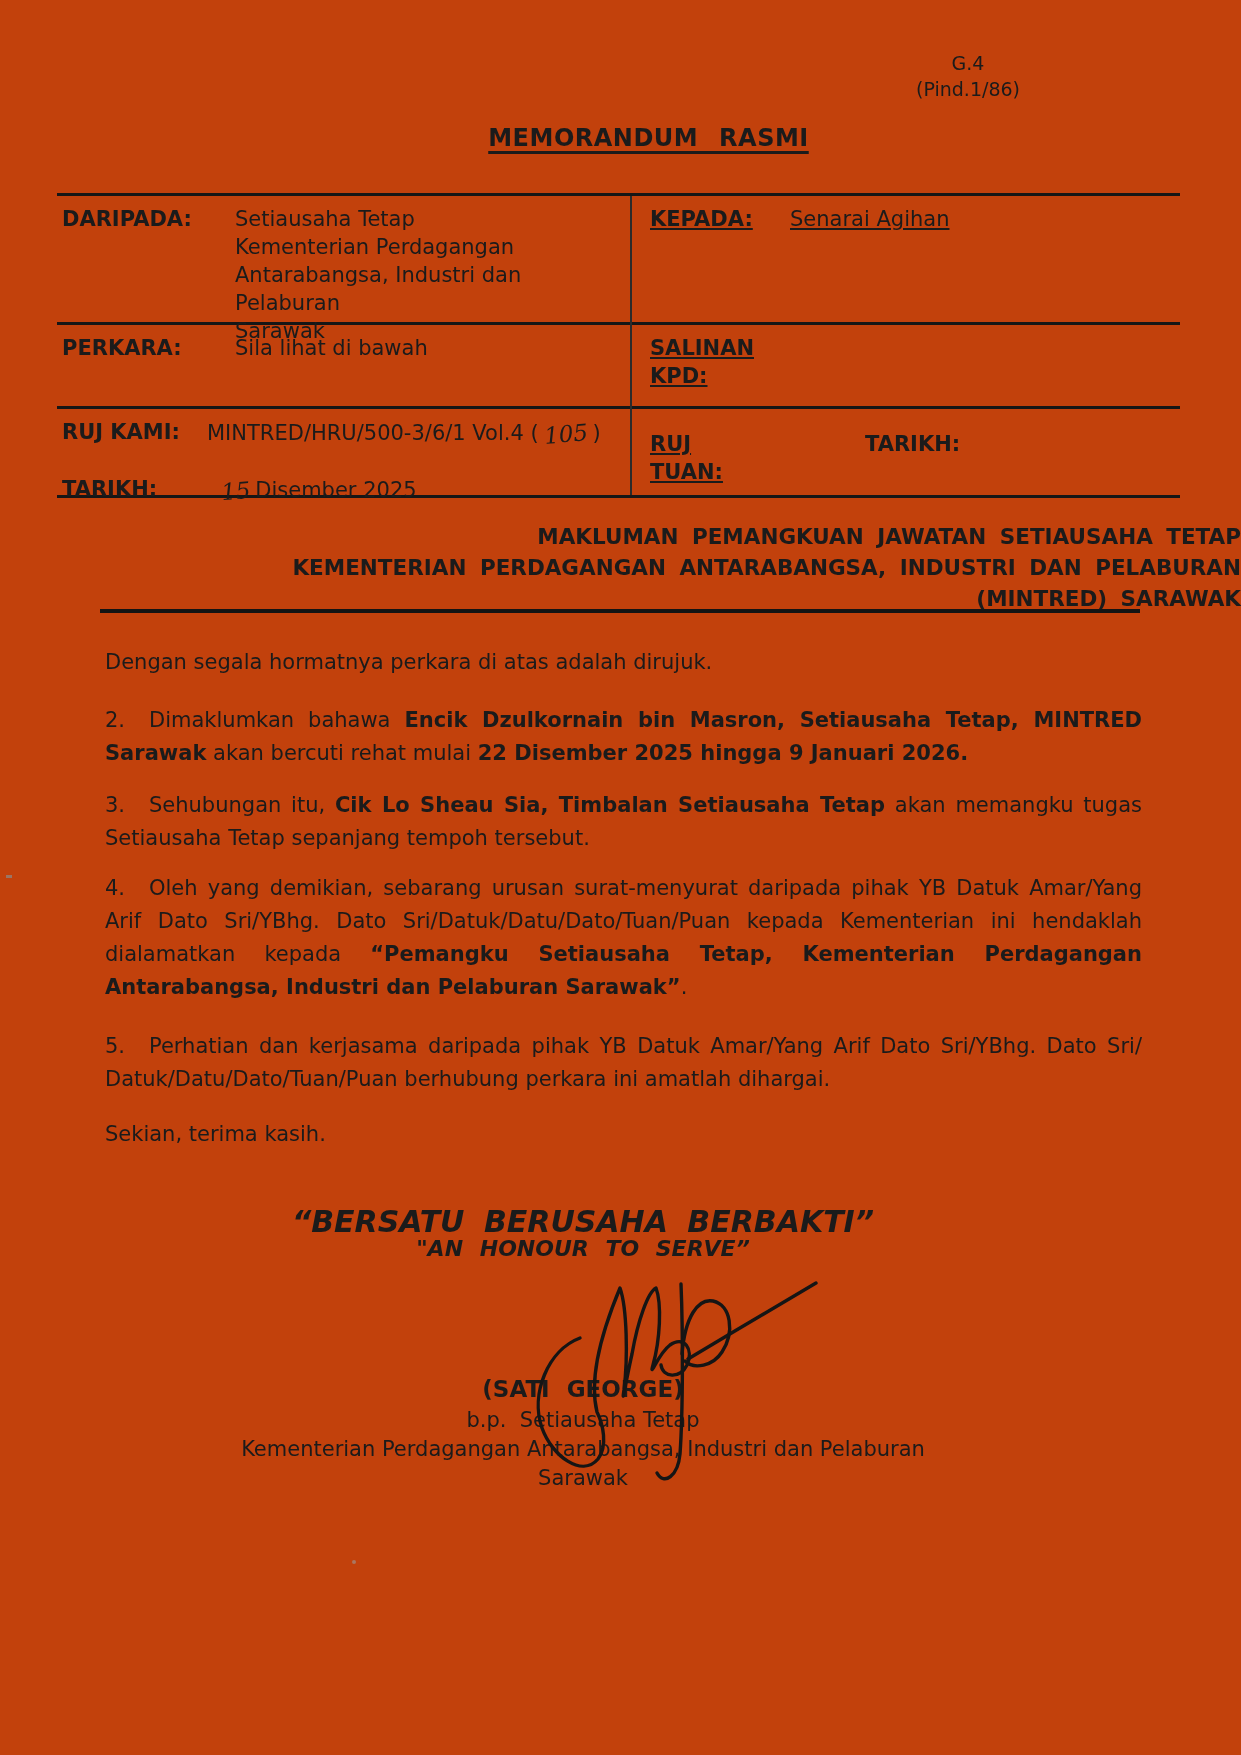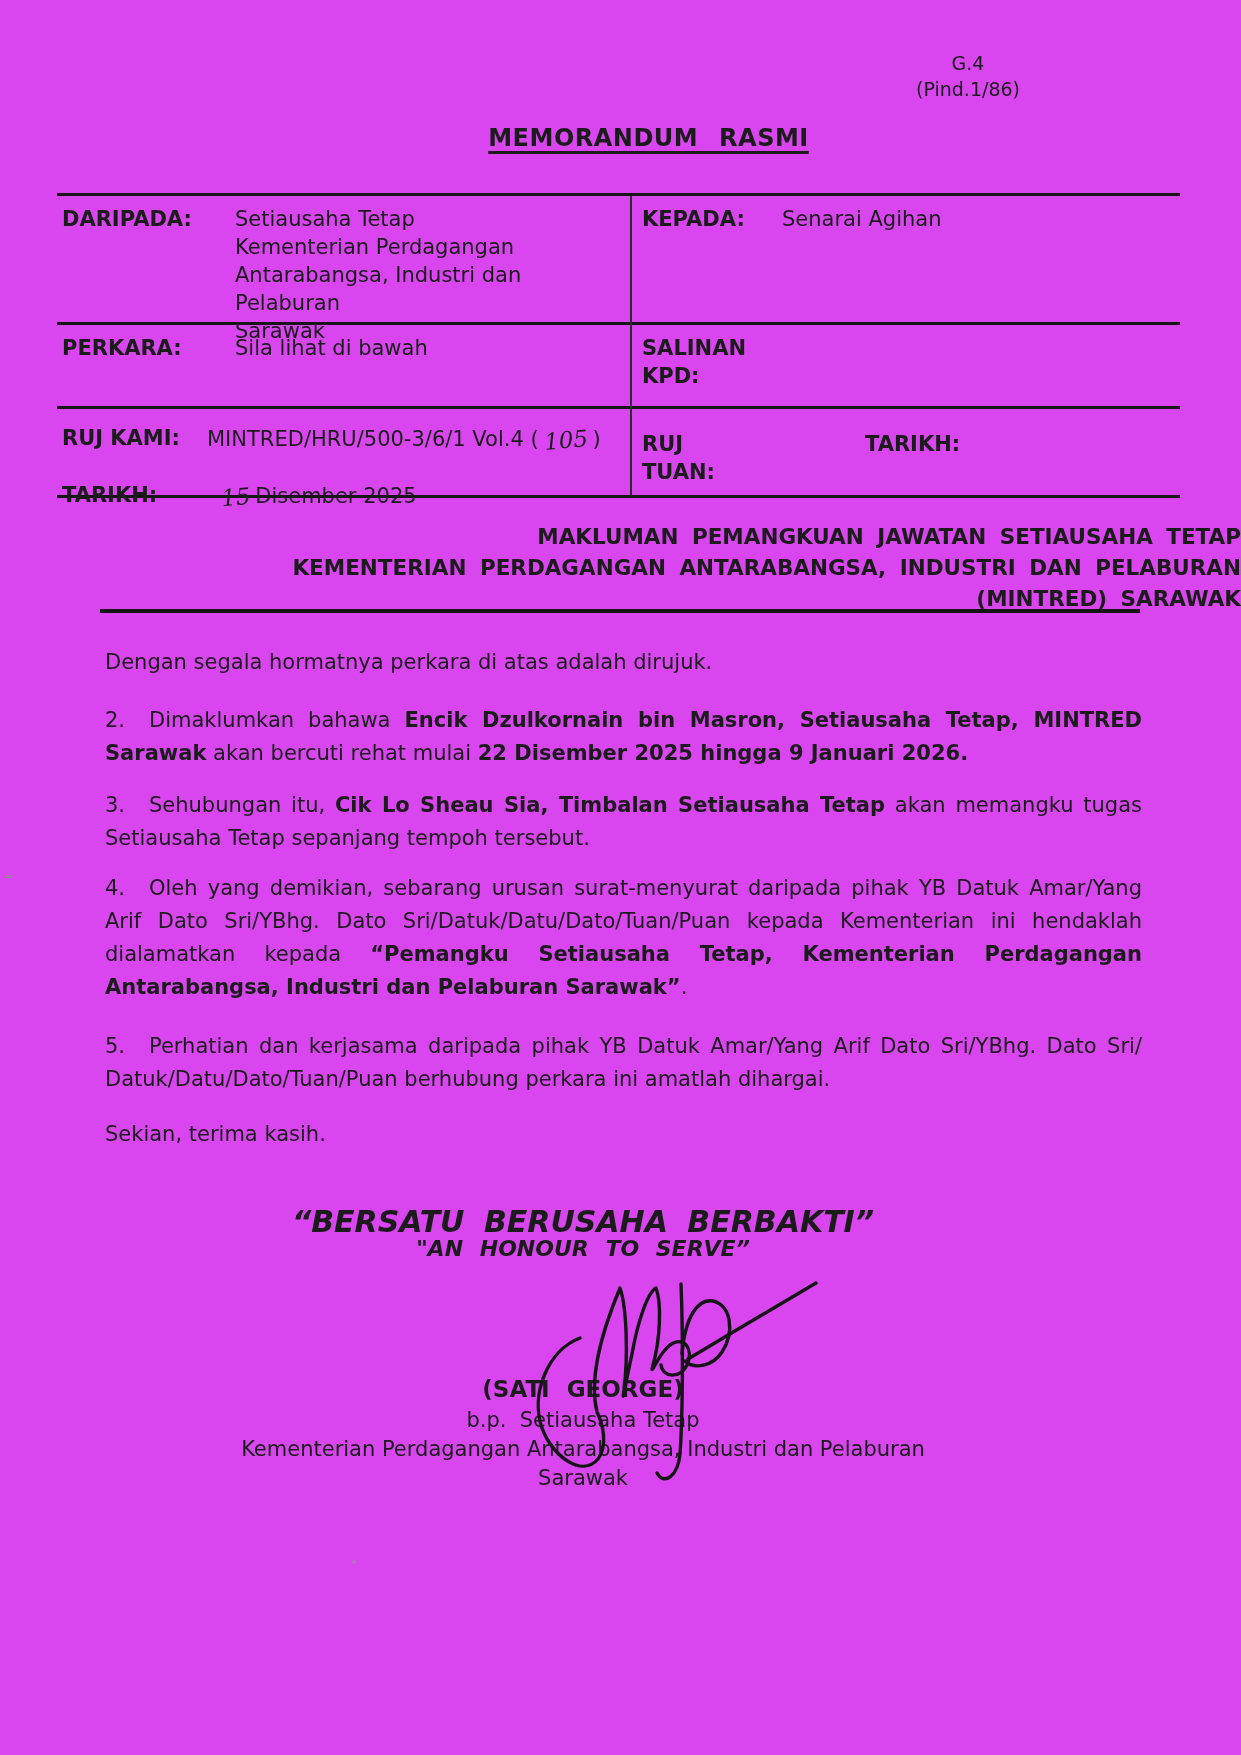--- a/index.html
+++ b/index.html
@@ -1,20 +1,20 @@
 <!DOCTYPE html>
 <html><head>
 <meta charset="utf-8">
 <style>
   html,body{margin:0;padding:0;background:#e8e8e8;}
   .page{
     position:relative;
     width:1241px;height:1755px;
     margin:0 auto;
-    background:#d946ef;
+    background:#c2410c;
     font-family:"DejaVu Sans","Liberation Sans",sans-serif;
     color:#1b1b1b;
     overflow:hidden;
   }
   .abs{position:absolute;}
 
   
   .corner{left:888px;top:50px;width:160px;text-align:center;
           font-size:19px;line-height:26px;}
 
@@ -27,21 +27,21 @@
   .memo-table{left:57px;top:193px;width:1123px;height:299px;
               border-top:3px solid #161616;border-bottom:3px solid #161616;}
   .memo-table .vline{position:absolute;left:573px;top:0;bottom:0;width:0;
               border-left:2px solid #2b2b2b;}
   .trow{display:flex;width:100%;box-sizing:border-box;}
   .r1{height:126px;}
   .r2{height:84px;border-top:3px solid #161616;}
   .r3{height:89px;border-top:3px solid #161616;}
   .cell{box-sizing:border-box;padding-top:9px;font-size:21px;line-height:28px;}
   .cell.cl{width:573px;padding-left:5px;display:grid;grid-template-columns:145px 1fr;align-content:start;gap:28px;}
-  .cell.cr{width:550px;padding-left:12px;position:relative;display:grid;grid-template-columns:140px 1fr;align-content:start;}
+  .cell.cr{width:550px;padding-left:20px;position:relative;display:grid;grid-template-columns:140px 1fr;align-content:start;text-decoration:underline;}
   .lbl{font-weight:700;}
   .stack .lbl{display:block;}
   .pairwrap{display:grid;grid-template-columns:145px 1fr;align-content:start;}
   .hand{display:inline-block;font-family:"DejaVu Serif","Liberation Serif",serif;
         font-style:italic;font-size:23px;transform:rotate(-5deg) translateY(2px);
         margin:0 5px;}
   .tarikh-right{position:absolute;left:235px;top:9px;font-weight:700;}
 
   
   .heading{left:0;top:521px;width:1241px;text-align:right;
@@ -105,21 +105,21 @@
       </div>
       <div class="cell cr" style="grid-template-columns:1fr;">
         <span class="stack">
           <span class="lbl">SALINAN</span>
           <span class="lbl">KPD:</span>
         </span>
       </div>
     </div>
 
     <div class="trow r3">
-      <div class="cell cl" style="grid-template-columns:1fr;padding-top:15px;">
+      <div class="cell cl" style="grid-template-columns:1fr;padding-top:9px;">
         <span class="pairwrap">
           <span class="lbl">RUJ KAMI:</span>
           <span><span>MINTRED/HRU/500-3/6/1 Vol.4 (</span><span class="hand">105</span><span>)</span></span>
         </span>
         <span class="pairwrap">
           <span class="lbl">TARIKH:</span>
           <span><span class="hand" style="margin-left:14px">15</span><span>Disember 2025</span></span>
         </span>
       </div>
       <div class="cell cr" style="grid-template-columns:1fr;margin-top:12px;">

